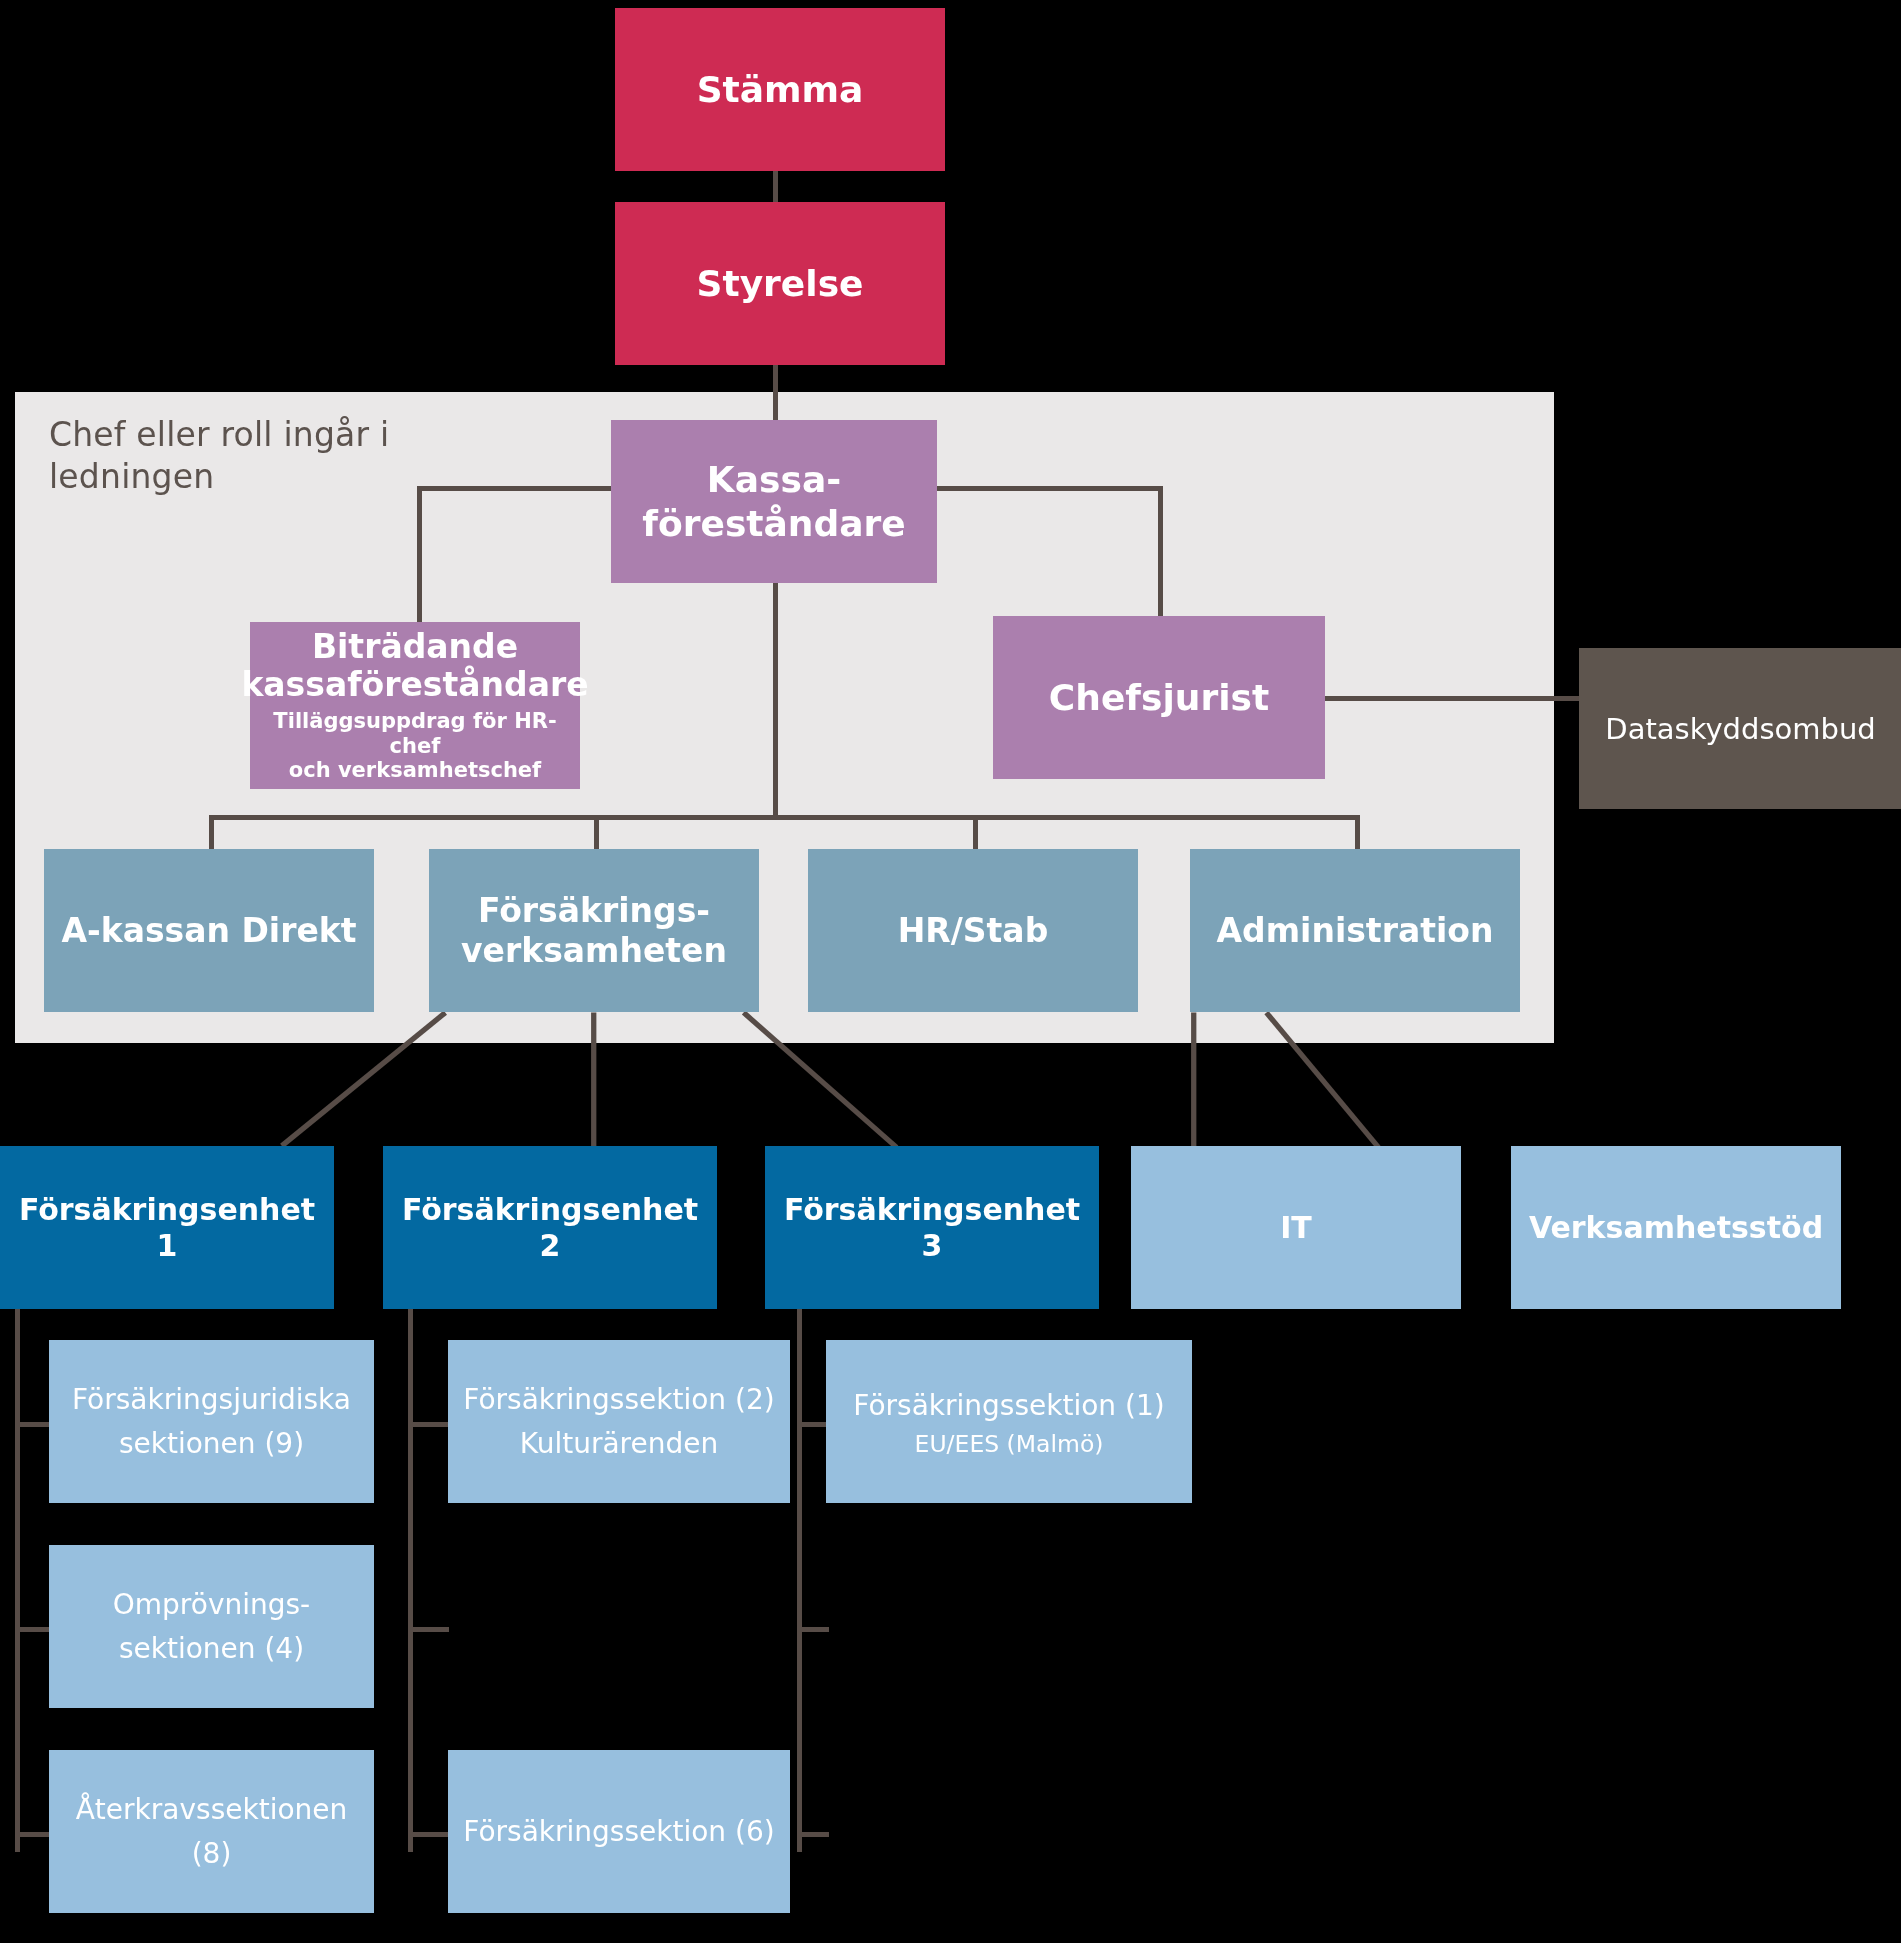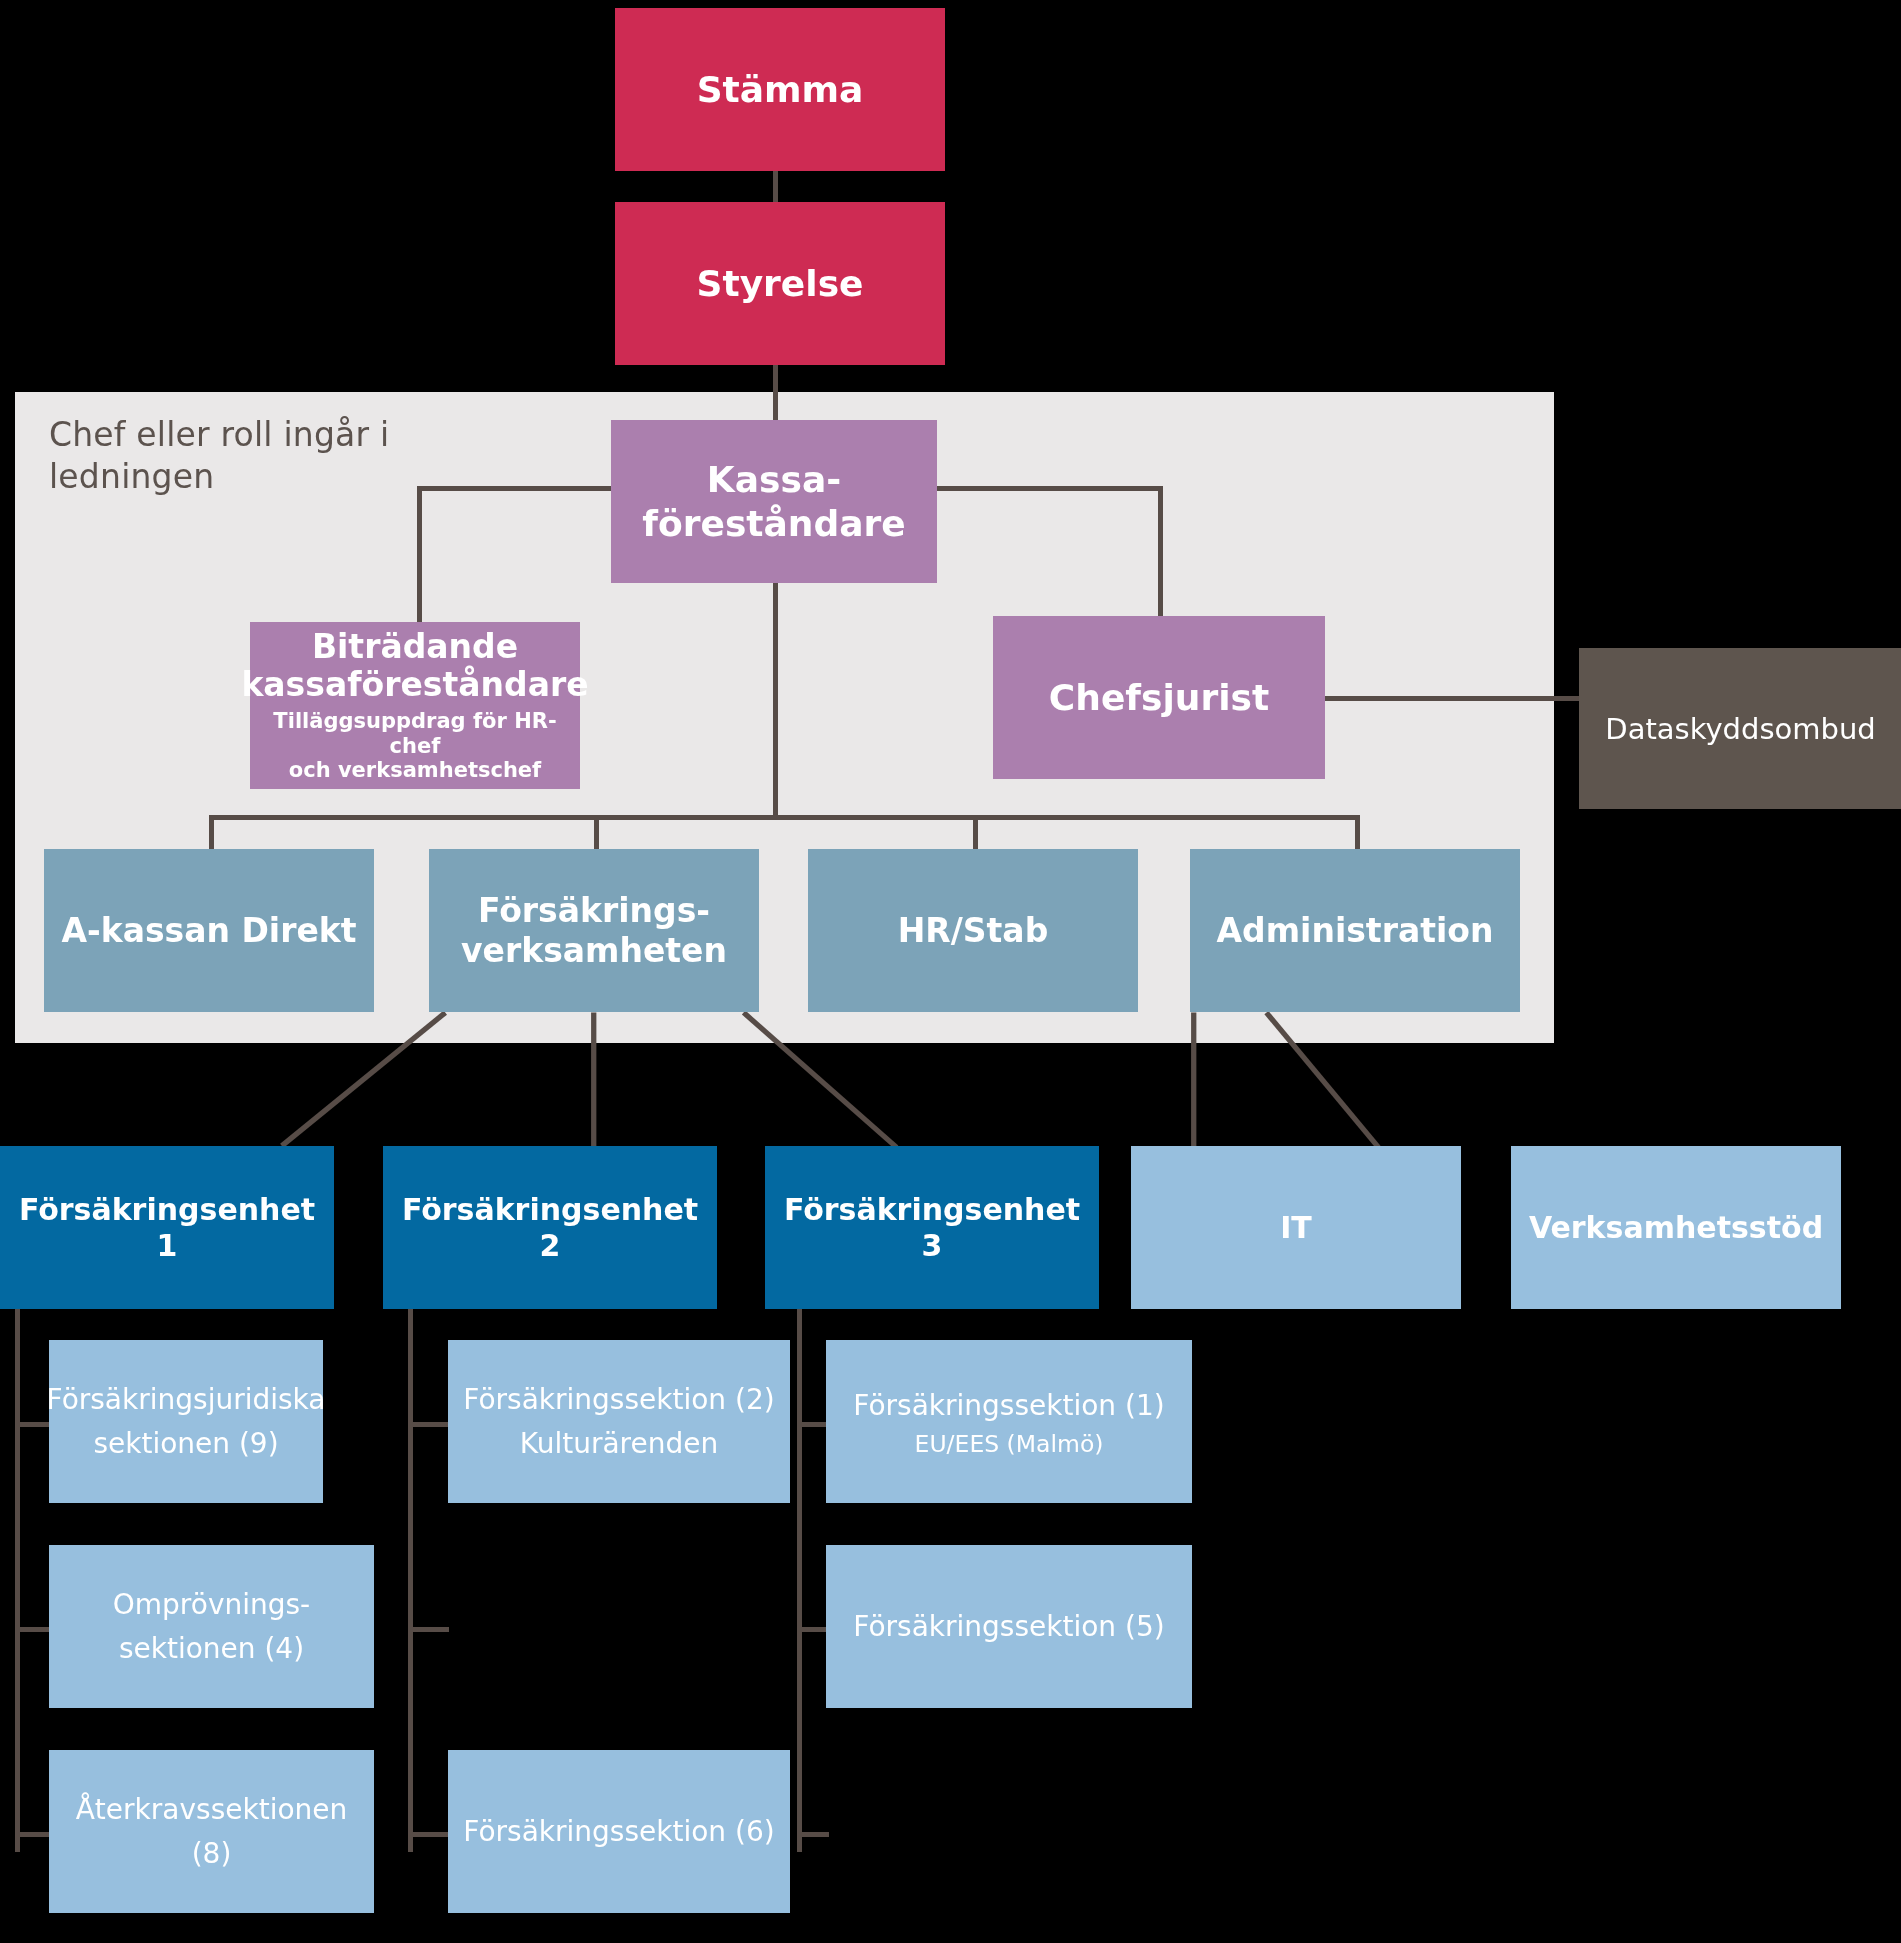--- a/index.html
+++ b/index.html
@@ -176,21 +176,21 @@
   </div>
 
   <div class="node lightblue f-unit" style="left:1131px;top:1146px;width:330px;height:163px;">
     <span class="t">IT</span>
   </div>
 
   <div class="node lightblue f-unit" style="left:1511px;top:1146px;width:330px;height:163px;">
     <span class="t">Verksamhetsstöd</span>
   </div>
 
-  <div class="node lightblue f-sect" style="left:49px;top:1340px;width:274px;height:163px;">
+  <div class="node lightblue f-sect" style="left:49px;top:1340px;width:325px;height:163px;">
     <span class="t">Försäkringsjuridiska</span>
     <span class="t">sektionen (9)</span>
   </div>
   <div class="node lightblue f-sect" style="left:49px;top:1545px;width:325px;height:163px;">
     <span class="t">Omprövnings-</span>
     <span class="t">sektionen (4)</span>
   </div>
   <div class="node lightblue f-sect" style="left:49px;top:1750px;width:325px;height:163px;">
     <span class="t">Återkravssektionen</span>
     <span class="t">(8)</span>
@@ -201,18 +201,15 @@
     <span class="s f-sect" style="margin-top:0;">Kulturärenden</span>
   </div>
   <div class="node lightblue f-sect" style="left:448px;top:1750px;width:342px;height:163px;">
     <span class="t">Försäkringssektion (6)</span>
   </div>
 
   <div class="node lightblue" style="left:826px;top:1340px;width:366px;height:163px;">
     <span class="t f-sect">Försäkringssektion (1)</span>
     <span class="s f-sect2" style="margin-top:1.5px;">EU/EES (Malmö)</span>
   </div>
-  <div class="node lightblue f-sect" style="left:826px;top:1545px;width:366px;height:163px;">
-    <span class="t">Försäkringssektion (5)</span>
-  </div>
 
 </div>
 
 
 </body></html>

